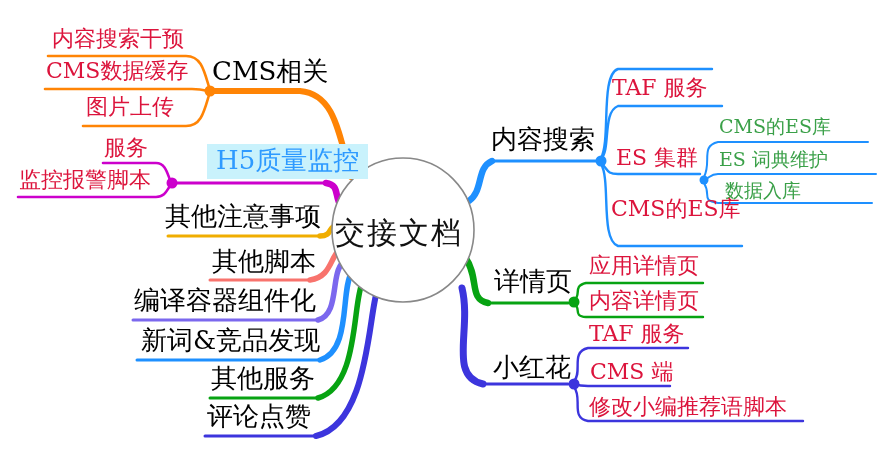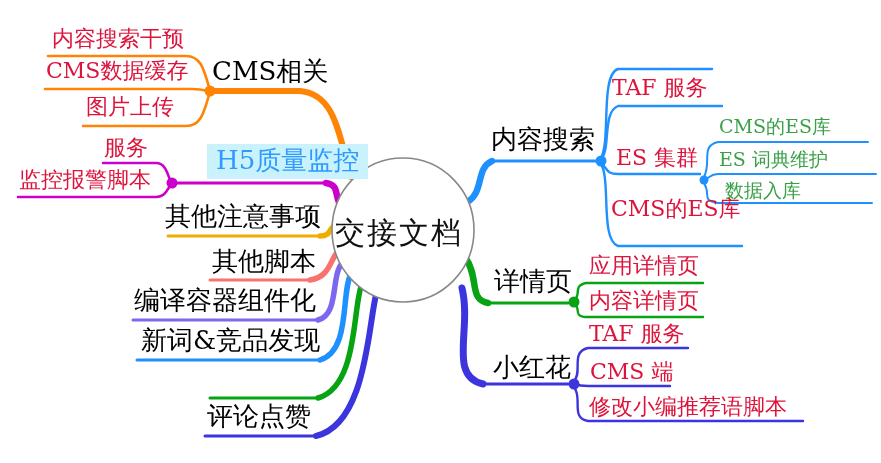--- a/index.html
+++ b/index.html
@@ -114,20 +114,21 @@
   <div class="node main" style="left:212px;top:58px;">CMS相关</div>
 
   <div class="node leaf" style="left:104px;top:136px;">服务</div>
   <div class="node leaf" style="left:19px;top:168px;">监控报警脚本</div>
   <div class="node h5box" style="left:176px;top:144px;">H5质量监控</div>
 
   <div class="node main" style="left:165px;top:203px;">其他注意事项</div>
   <div class="node main" style="left:212px;top:248px;">其他脚本</div>
   <div class="node main" style="left:134px;top:287px;">编译容器组件化</div>
   <div class="node main" style="left:141px;top:327px;text-align:right;">新词&amp;竞品发现</div>
+  <div class="node main" style="left:211px;top:365px;">其他服务</div>
   <div class="node main" style="left:207px;top:403px;">评论点赞</div>
 
   <div class="node main" style="left:491px;top:126px;">内容搜索</div>
   <div class="node leaf" style="left:612px;top:76px;">TAF 服务</div>
   <div class="node leaf" style="left:616px;top:146px;">ES 集群</div>
   <div class="node sub" style="left:719px;top:117px;">CMS的ES库</div>
   <div class="node sub" style="left:719px;top:150px;">ES 词典维护</div>
   <div class="node sub" style="left:719px;top:181px;margin-left:6px;">数据入库</div>
   <div class="node leaf" style="left:611px;top:197px;">CMS的ES库</div>
 

